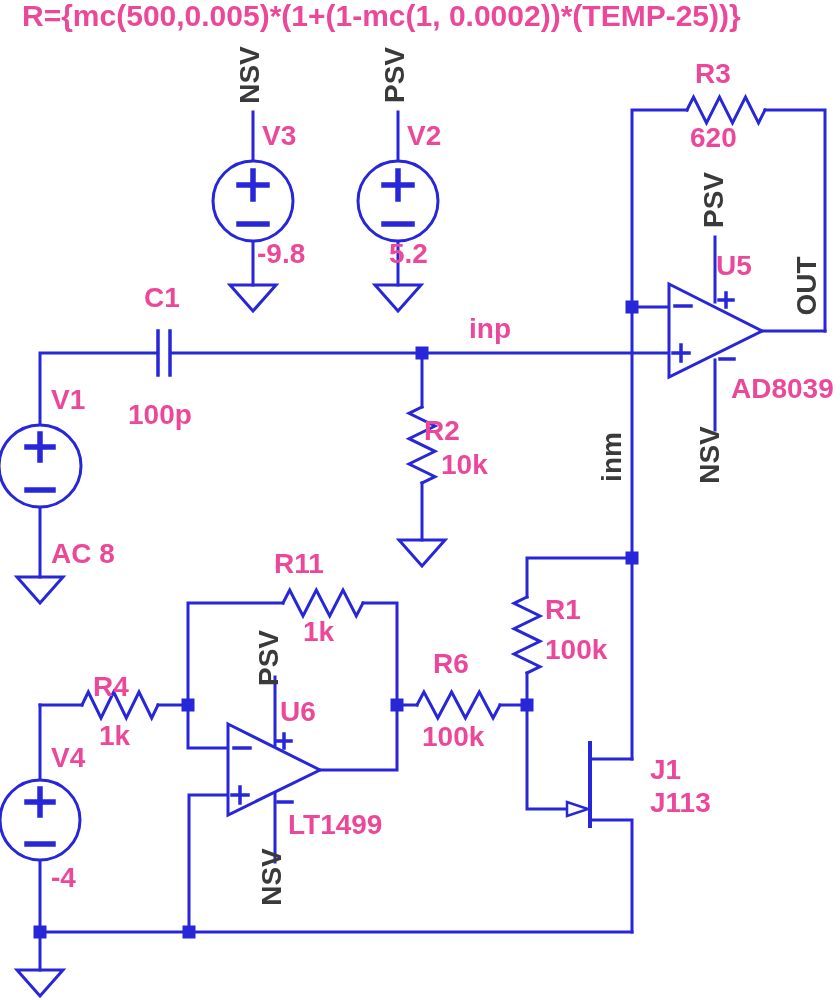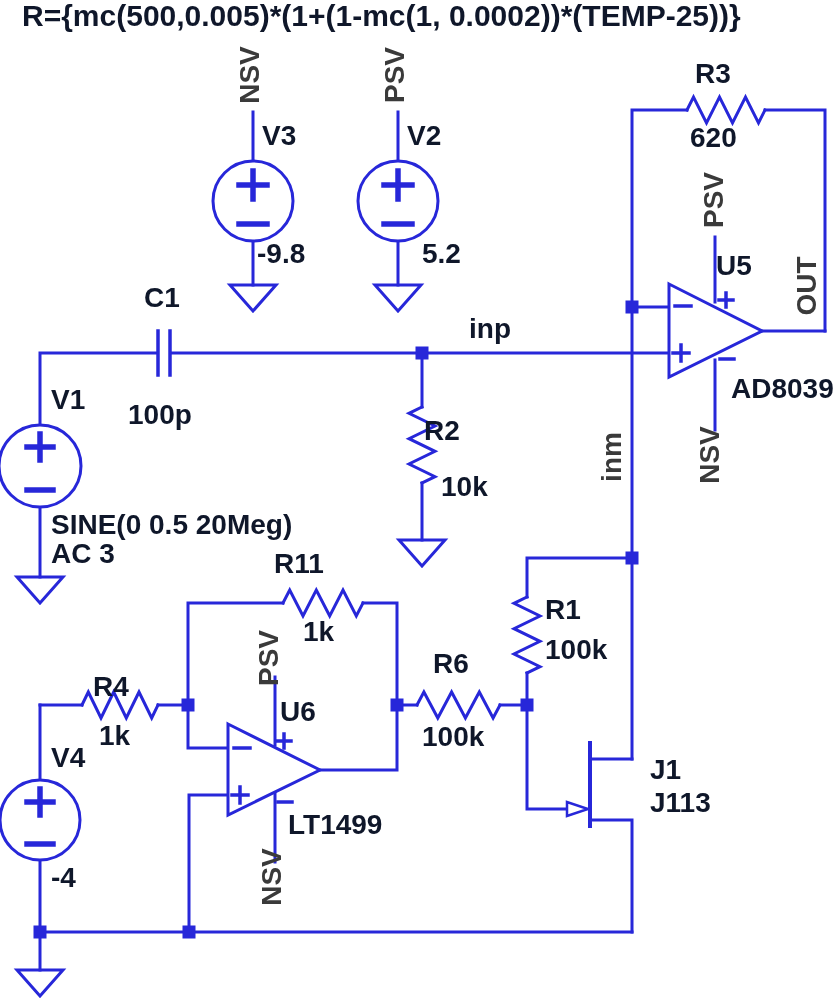--- a/index.html
+++ b/index.html
@@ -1,18 +1,18 @@
 <!DOCTYPE html>
 <html><head>
 <meta charset="utf-8">
 <style>
   html,body{margin:0;padding:0;background:#ffffff;}
   #canvas{position:relative;width:840px;height:1000px;background:#ffffff;overflow:hidden;
           font-family:"Liberation Sans", sans-serif;}
-  .lbl{position:absolute;font-weight:bold;font-size:28px;line-height:1.05;color:#0f172a;
+  .lbl{position:absolute;font-weight:bold;font-size:28px;line-height:1.05;color:#ec4899;
        white-space:nowrap;}
   .vlbl{position:absolute;font-weight:bold;font-size:28px;line-height:1;color:#3a3a3a;
         white-space:nowrap;transform:translate(-50%,-50%) rotate(-90deg);}
   .formula{font-size:30px;}
   svg{position:absolute;left:0;top:0;}
 </style>
 </head>
 <body>
 
 <div id="canvas">
@@ -141,34 +141,33 @@
 </svg>
 
 <div class="lbl formula" style="left:22px;top:0px">R={mc(500,0.005)*(1+(1-mc(1, 0.0002))*(TEMP-25))}</div>
 
 <div class="vlbl" style="left:250px;top:75px">NSV</div>
 <div class="lbl" style="left:262px;top:121px">V3</div>
 <div class="lbl" style="left:257px;top:239px">-9.8</div>
 
 <div class="vlbl" style="left:395px;top:75px">PSV</div>
 <div class="lbl" style="left:407px;top:121px">V2</div>
-<div class="lbl" style="left:422px;top:239px">5.2</div>
+<div class="lbl" style="left:389px;top:239px">5.2</div>
 
 <div class="lbl" style="left:144px;top:283px">C1</div>
 <div class="lbl" style="left:128px;top:400px">100p</div>
 
 <div class="lbl" style="left:51px;top:385px">V1</div>
-<div class="lbl" style="left:51px;top:510px">SINE(0 0.5 20Meg)</div>
-<div class="lbl" style="left:51px;top:539px">AC 3</div>
+<div class="lbl" style="left:51px;top:539px">AC 8</div>
 
 <div class="lbl" style="left:469px;top:314px">inp</div>
 <div class="vlbl" style="left:612px;top:457px">inm</div>
 
 <div class="lbl" style="left:424px;top:416px">R2</div>
-<div class="lbl" style="left:441px;top:472px">10k</div>
+<div class="lbl" style="left:441px;top:450px">10k</div>
 
 <div class="lbl" style="left:695px;top:59px">R3</div>
 <div class="lbl" style="left:690px;top:123px">620</div>
 
 <div class="vlbl" style="left:714px;top:200px">PSV</div>
 <div class="lbl" style="left:716px;top:251px">U5</div>
 <div class="vlbl" style="left:807px;top:286px">OUT</div>
 <div class="lbl" style="left:731px;top:374px">AD8039</div>
 <div class="vlbl" style="left:710px;top:455px">NSV</div>
 

